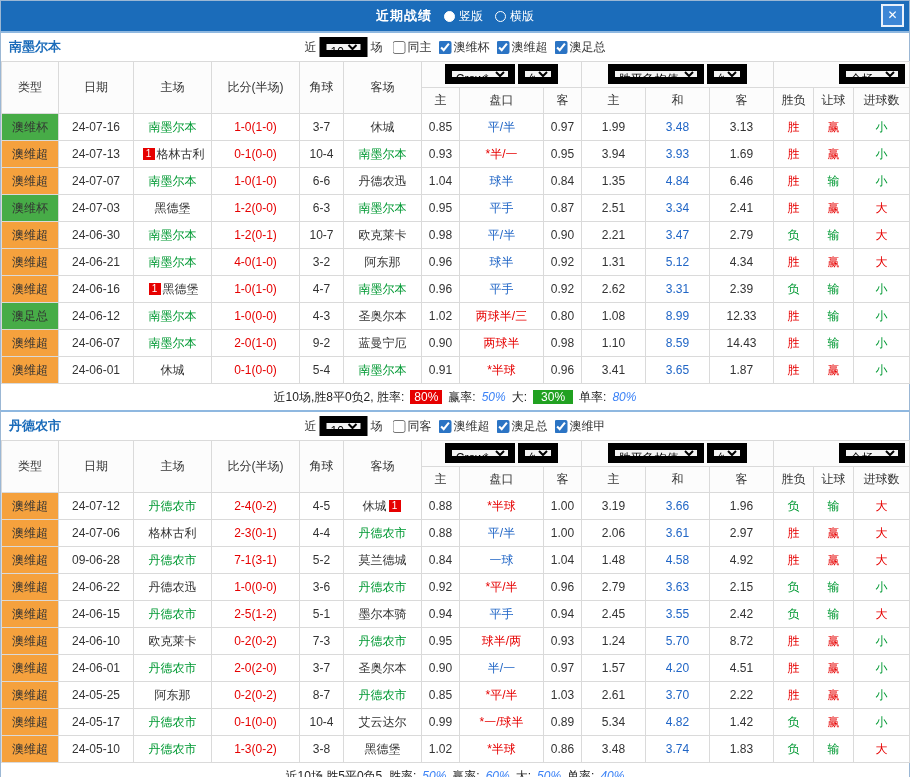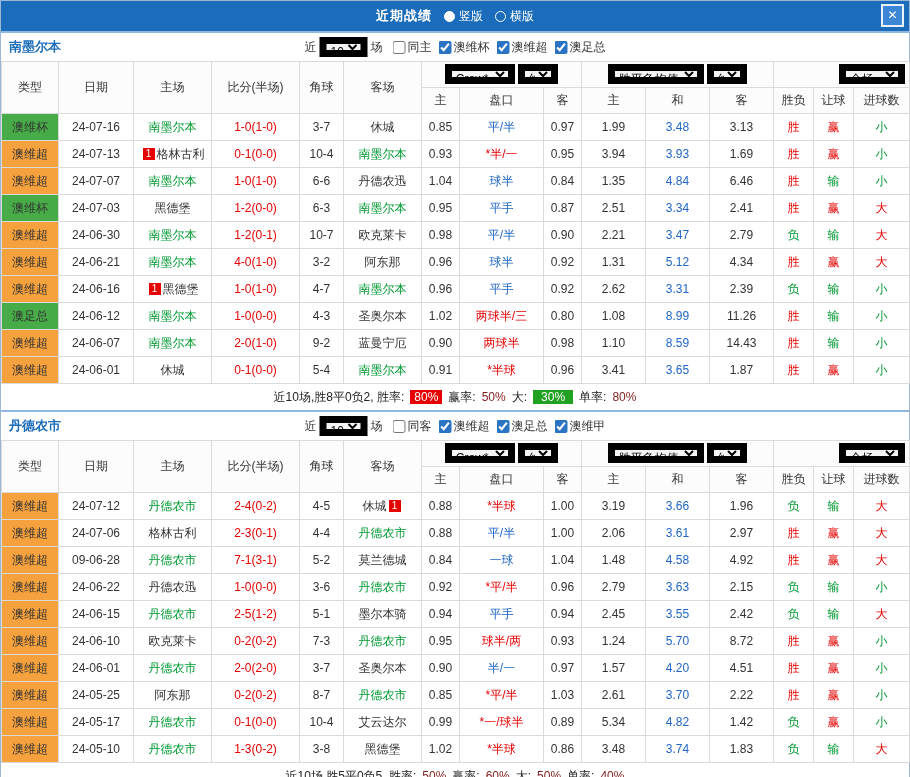--- a/index.html
+++ b/index.html
@@ -41,21 +41,21 @@
   .t-blue{color:#2166c6;}
   .team{cursor:pointer;}
   .team.focal{color:#009933;}
   .badge{display:inline-block;background:#e60000;color:#fff;font-size:10px;line-height:12px;width:12px;height:12px;margin:0 2px;vertical-align:middle;}
 
   
   .summary{height:26px;display:flex;align-items:center;justify-content:center;gap:6px;color:#222;}
   .seg{display:inline-block;}
   .seg-chip-red{background:#e60000;color:#fff;padding:0 4px;}
   .seg-chip-green{background:#21a121;color:#fff;padding:0 8px;}
-  .seg-red{color:#7f1d1d;}
+  .seg-red{color:#3b82f6;font-style:italic;}
   .seg-plain{color:#222;}
 </style>
 </head>
 <body>
 
 <div class="modal">
   <div class="titlebar">
     <span class="title">近期战绩</span>
     <label class="radio">
       <span class="rdo sel"></span>
@@ -270,21 +270,21 @@
               <td>24-06-12</td>
               <td class="teamcell"><span class="team focal">南墨尔本</span></td>
               <td class="score">1-0(0-0)</td>
               <td>4-3</td>
               <td class="teamcell"><span class="team">圣奥尔本</span></td>
               <td class="water">1.02</td>
               <td class="line t-red">两球半/三</td>
               <td class="water">0.80</td>
               <td class="odds">1.08</td>
               <td class="odds t-blue">8.99</td>
-              <td class="odds">11.26</td>
+              <td class="odds">12.33</td>
               <td class="t-red">胜</td>
               <td class="t-green">输</td>
               <td class="t-green">小</td>
             </tr>
             <tr>
               <td class="lg lg-orange">澳维超</td>
               <td>24-06-07</td>
               <td class="teamcell"><span class="team focal">南墨尔本</span></td>
               <td class="score">2-0(1-0)</td>
               <td>9-2</td>

